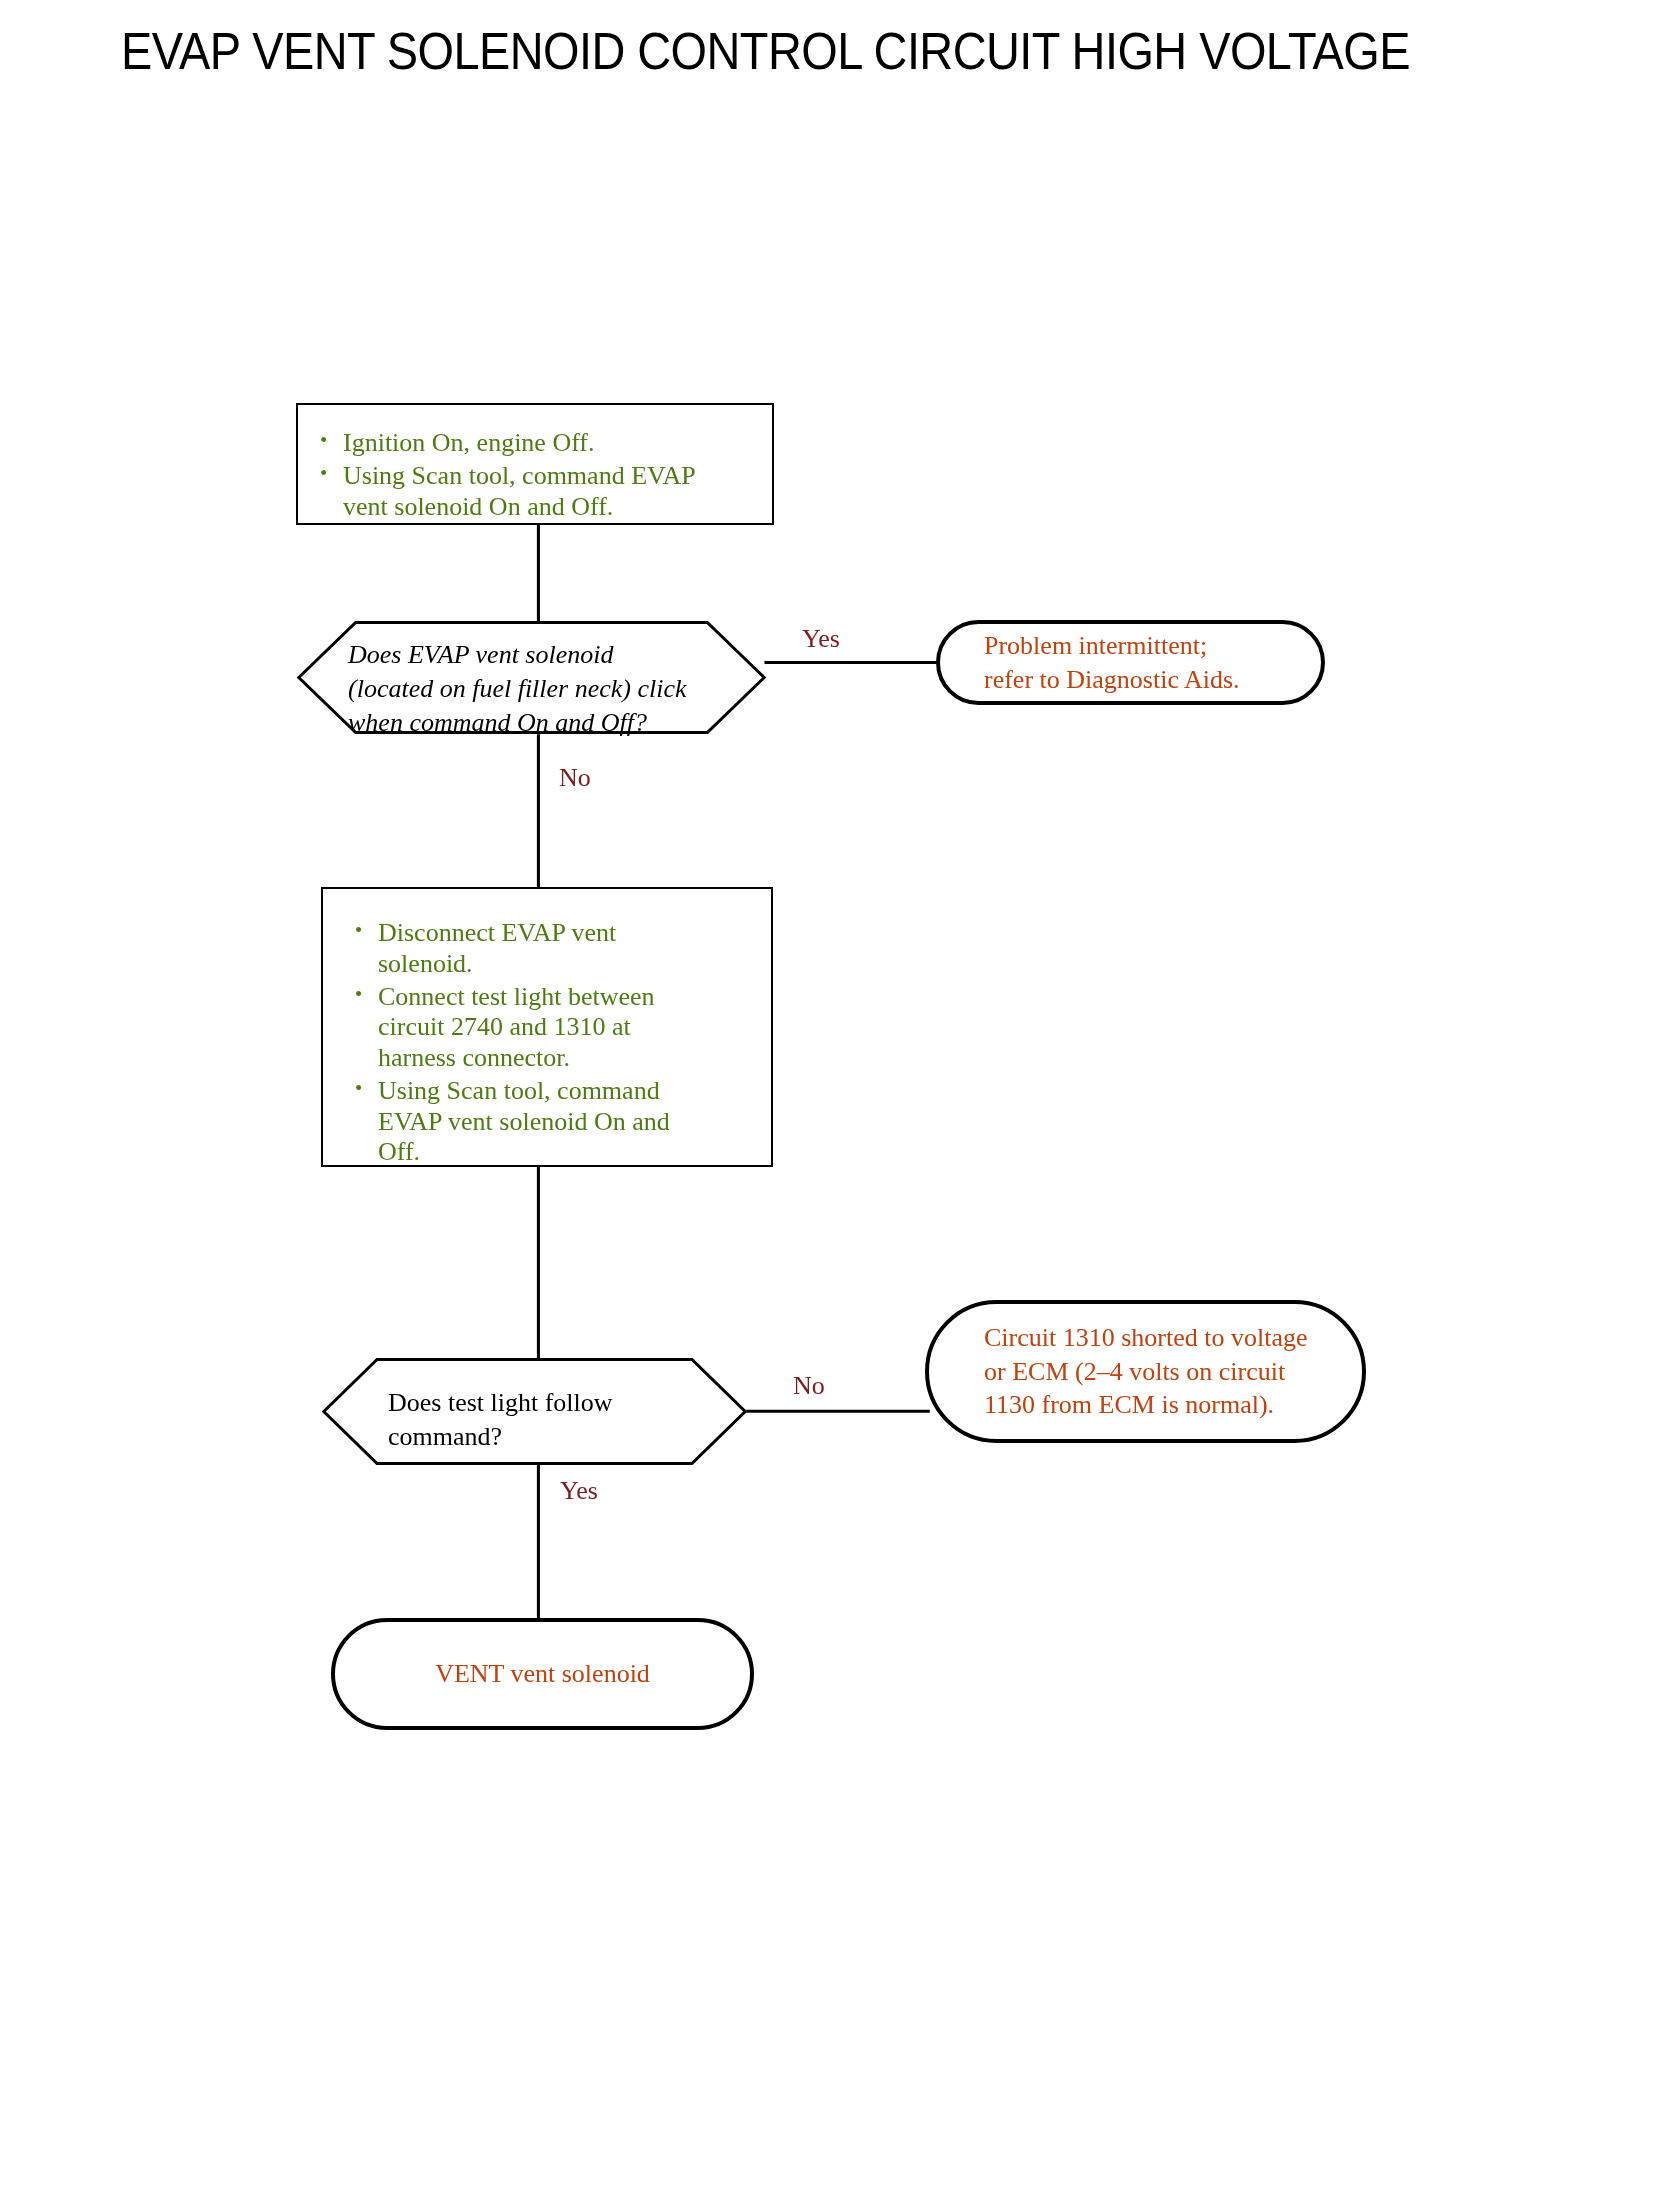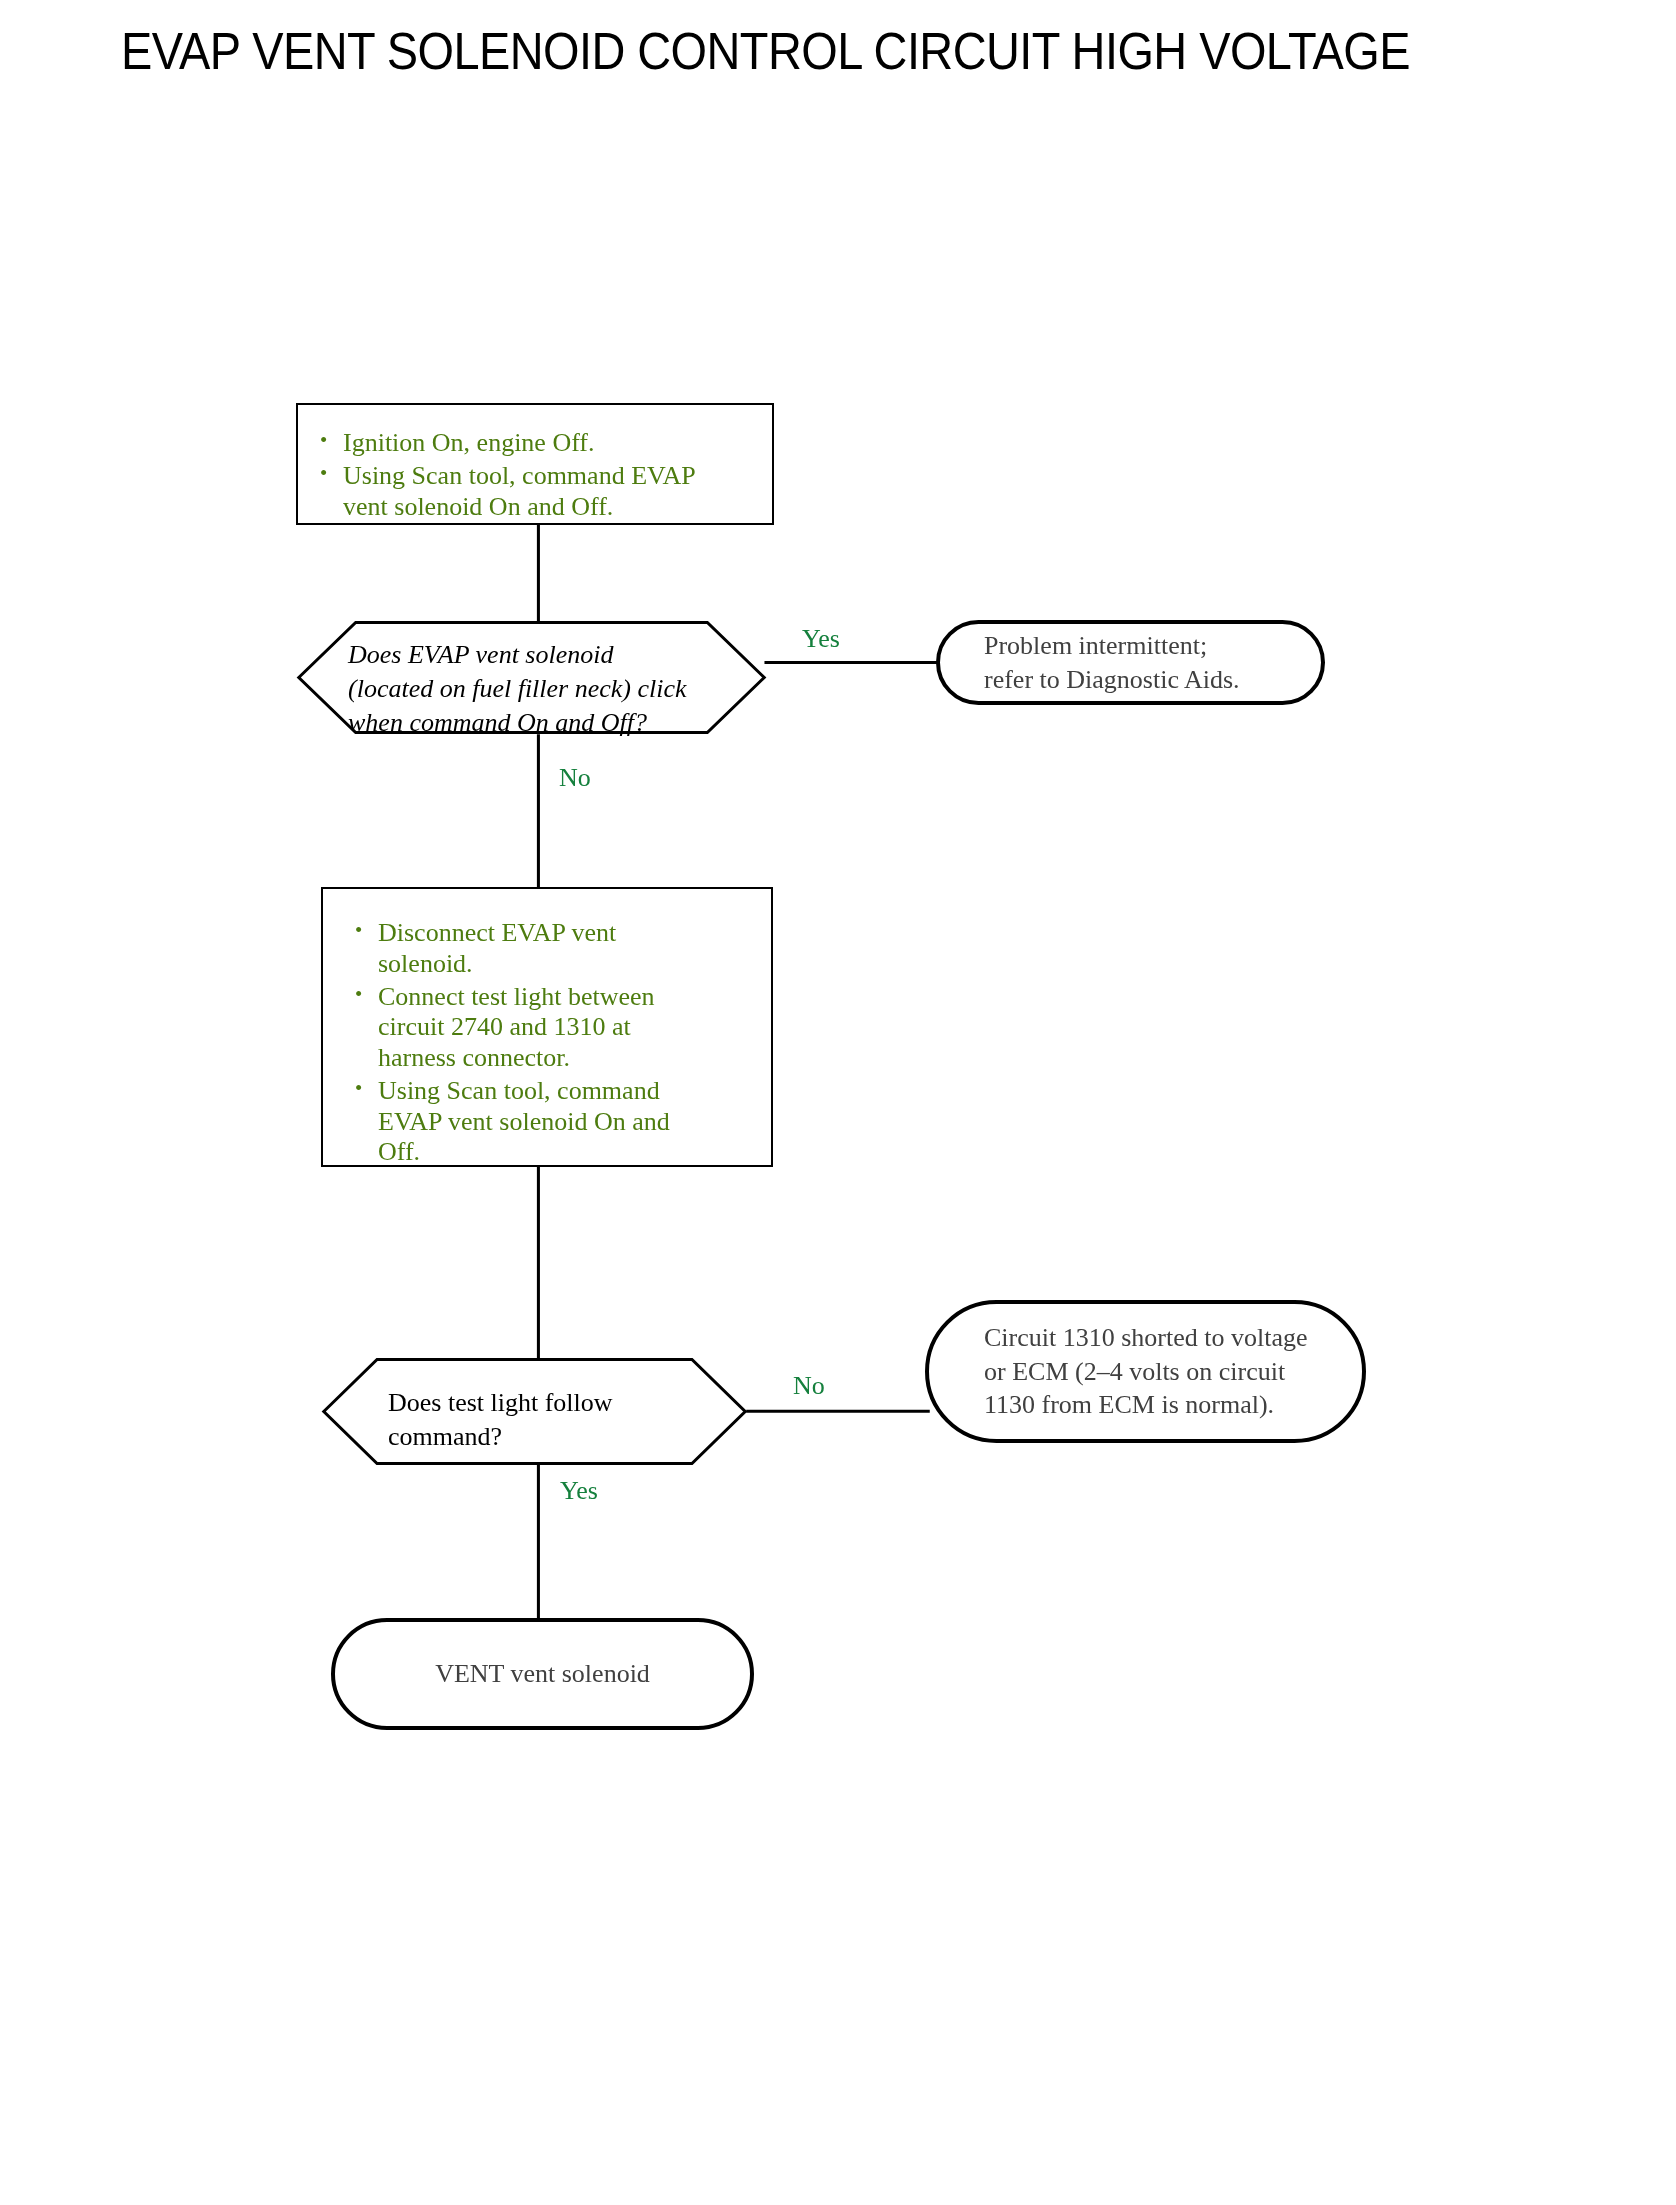--- a/index.html
+++ b/index.html
@@ -98,29 +98,29 @@
     position: absolute;
     box-sizing: border-box;
     border: 4.9px solid #000000;
     background: #ffffff;
     display: flex;
     align-items: center;
   }
   .pill .pilltext {
     font-size: 26px;
     line-height: 1.3;
-    color: #404040;
+    color: #c2410c;
   }
 
   
   .branch-label {
     position: absolute;
     font-size: 26px;
     line-height: 1;
-    color: #15803d;
+    color: #7f1d1d;
     white-space: nowrap;
   }
 </style>
 </head>
 <body>
 
 <div id="page">
 
   <div class="title">EVAP VENT SOLENOID CONTROL CIRCUIT HIGH VOLTAGE</div>
 

